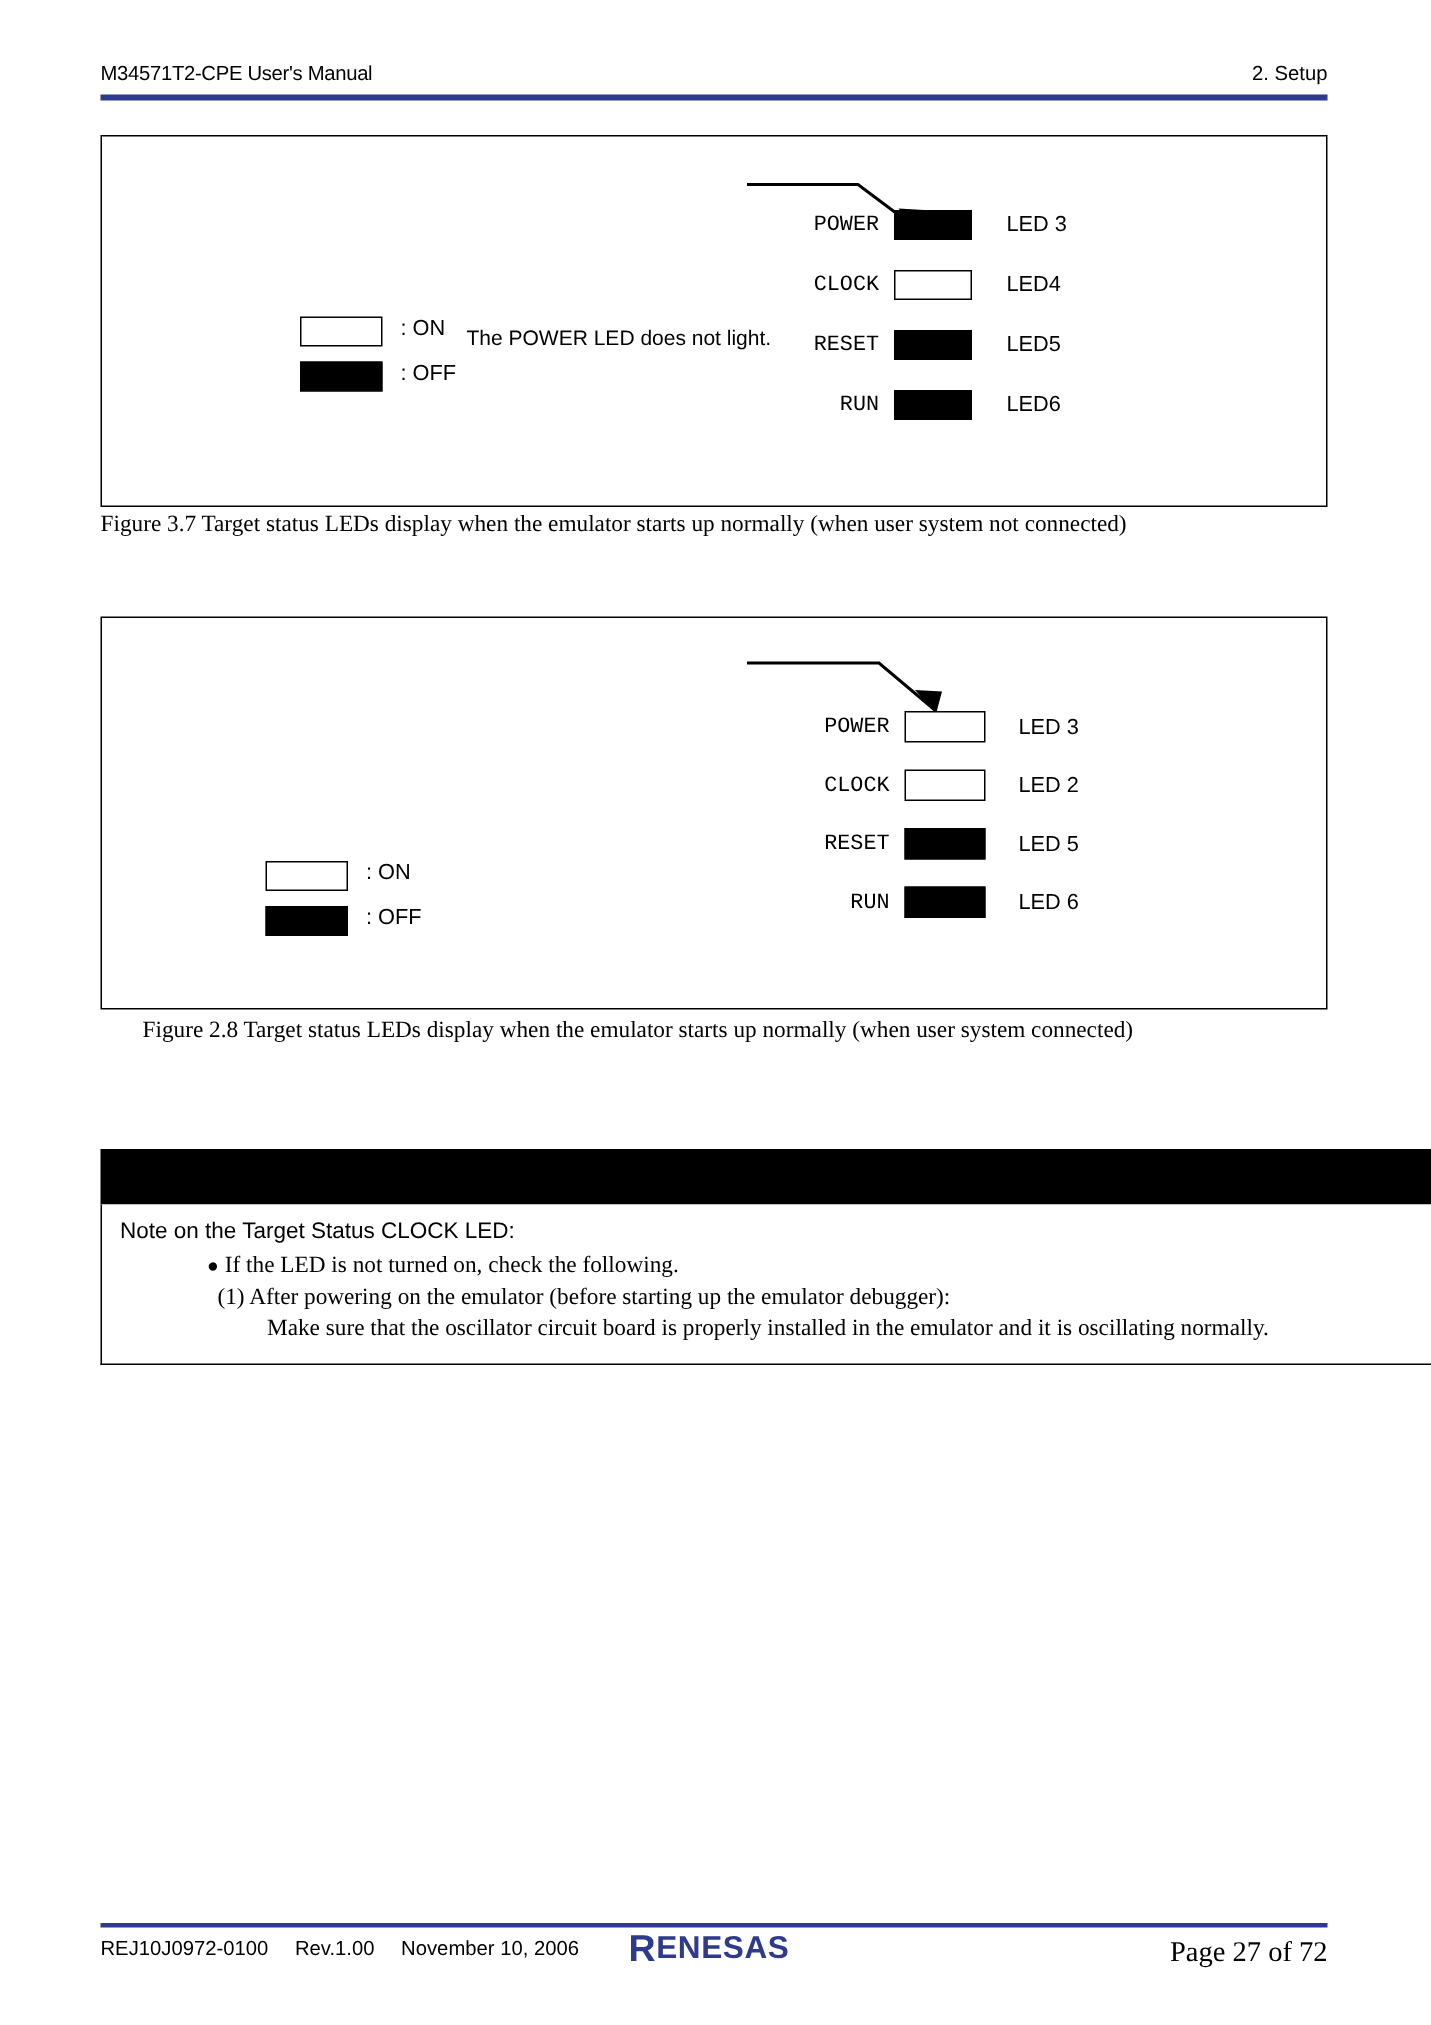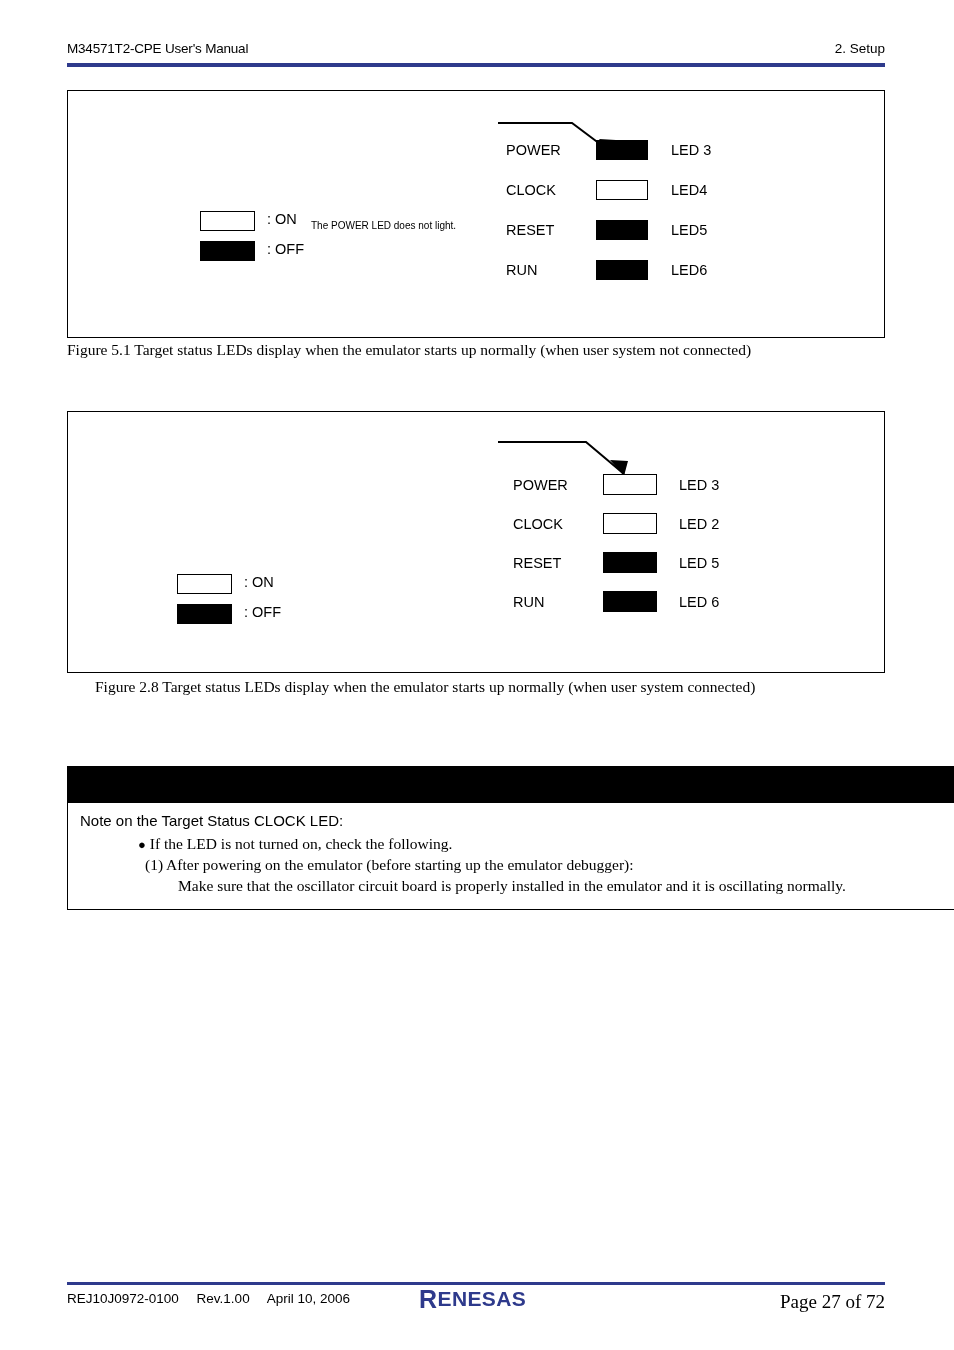--- a/index.html
+++ b/index.html
@@ -62,33 +62,34 @@
 
   
   .fig-note {
     position: absolute;
     font-family: "Liberation Sans", sans-serif;
     font-size: 11.5px;
     line-height: 13.6px;
     color: #000000;
     white-space: pre-line;
   }
-  #fig1-note { left: 243px; top: 128px; width: 260px; font-size: 10px; }
+  #fig1-note { left: 243px; top: 128px; width: 260px; font-size: 14px; }
   #fig2-note { left: 214px; top: 455px; width: 245px; }
 
   
   .led-row {
     position: absolute;
     display: flex;
     align-items: center;
     height: 21px;
   }
   .led-name {
-    font-family: Liberation Sans, sans-serif;
+    font-family: Liberation Mono, monospace;
     font-size: 14.5px;
+    text-align: right;
     white-space: nowrap;
   }
   .led-swatch {
     border: 1.6px solid #000000;
     box-sizing: border-box;
   }
   .led-swatch.off { background: #000000; }
   .led-swatch.on  { background: #ffffff; }
   .led-code {
     font-family: "Liberation Sans", sans-serif;
@@ -313,21 +314,21 @@
   <div class="legend-row">
     <span class="legend-swatch on"></span>
     <span class="legend-label">: ON</span>
   </div>
   <div class="legend-row">
     <span class="legend-swatch off"></span>
     <span class="legend-label">: OFF</span>
   </div>
 </div>
 
-<div class="caption" id="caption-1">Figure 5.1 Target status LEDs display when the emulator starts up normally (when user system not connected)</div>
+<div class="caption" id="caption-1">Figure 3.7 Target status LEDs display when the emulator starts up normally (when user system not connected)</div>
 
 <div class="figure-box" id="figure-2-box">
 
 
   <svg class="pointer" style="left:428px; top:22px; width:160px; height:50px;" viewBox="0 0 160 50">
     <path d="M2,8 L90,8 L128,40" stroke="#000000" stroke-width="2" fill="none"></path>
     <path d="M128,42 L114,26 L132,27 Z" fill="#000000"></path>
   </svg>
 
   <div class="led-row" style="top:62px;">
@@ -379,20 +380,20 @@
     <div id="note-item-1">(1) After powering on the emulator (before starting up the emulator debugger):</div>
     <div id="note-item-1-detail">Make sure that the oscillator circuit board is properly installed in the emulator and it is oscillating normally.</div>
   </div>
 </div>
 
 <div id="footer-rule"></div>
 <div id="footer">
   <div id="footer-left">
     <span>REJ10J0972-0100</span>
     <span>Rev.1.00</span>
-    <span>April 10, 2006</span>
+    <span>November 10, 2006</span>
   </div>
   <div id="renesas-logo">
     <span class="logo-r">R</span>
       <span>ENESAS</span>
   </div>
   <div id="footer-right">Page 27 of 72</div>
 </div>
 
 </body></html>

